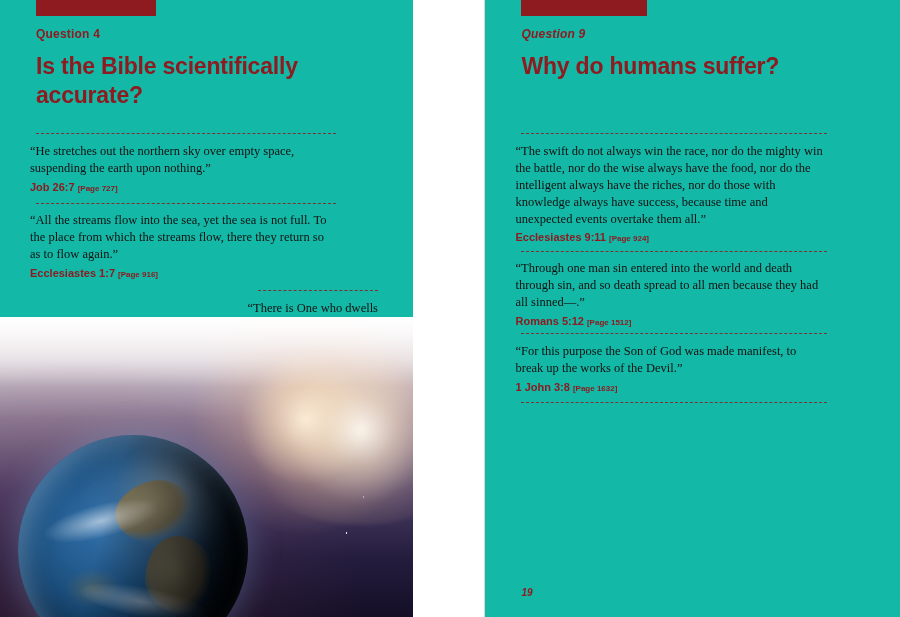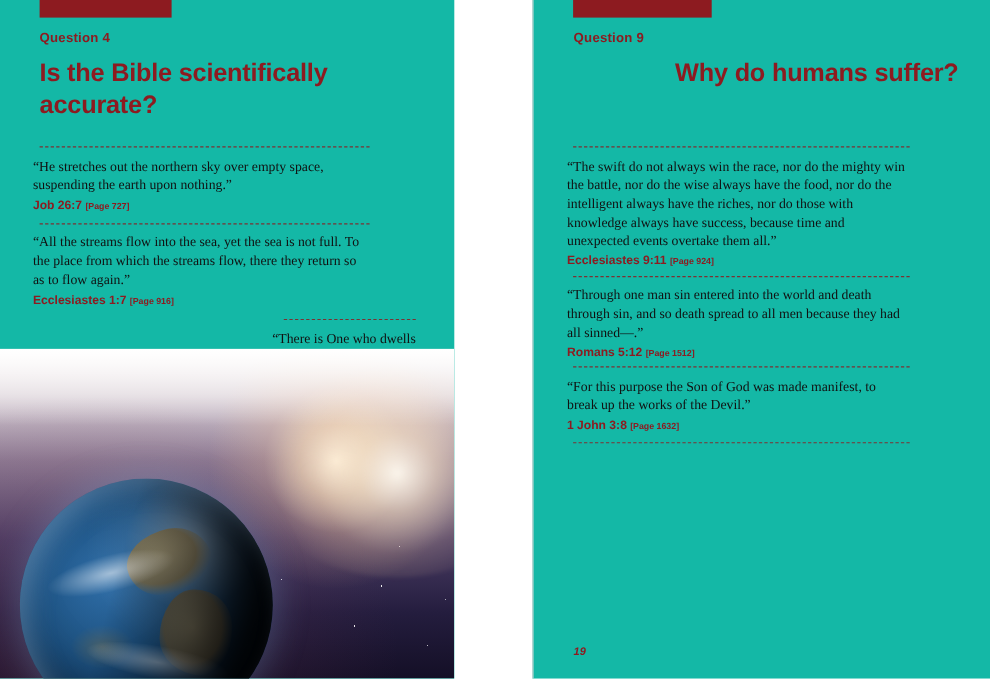--- a/index.html
+++ b/index.html
@@ -57,21 +57,21 @@
   .q-number {
     position: absolute;
     left: 36px;
     top: 27px;
     font-family: "Liberation Sans", sans-serif;
     font-size: 12px;
     font-weight: bold;
     color: #8d1b20;
     letter-spacing: 0.2px;
   }
-  .page-right .q-number { left: 521px; }
+  .page-right .q-number { left: 521px; font-style: italic; }
 
   .q-title {
     position: absolute;
     left: 36px;
     top: 52px;
     width: 330px;
     font-family: "Liberation Sans", sans-serif;
     font-size: 23px;
     font-weight: bold;
     color: #8d1b20;
@@ -298,21 +298,21 @@
   </div>
 
   <div class="gutter"></div>
 
   <div class="page page-right">
 
     <div class="header-tab" style="left:36px;"></div>
 
     <div class="q-number" style="left:36px;">Question 9</div>
 
-    <div class="q-title" style="left:36px; width:350px;text-align:right;">Why do humans suffer?</div>
+    <div class="q-title" style="left:36px; width:350px;">Why do humans suffer?</div>
 
     <div class="rule" style="left:36px; top:133px; width:306px;"></div>
 
     <div class="verse" style="left:30px; top:143px; width:310px;">
       <span>“The swift do not always win the race, nor do the mighty win the battle, nor do the wise always have the food, nor do the intelligent always have the riches, nor do those with knowledge always have success, because time and unexpected events overtake them all.”</span>
       <span class="ref">
         <span>Ecclesiastes 9:11</span><span class="page-no">[Page 924]</span>
       </span>
     </div>
 

